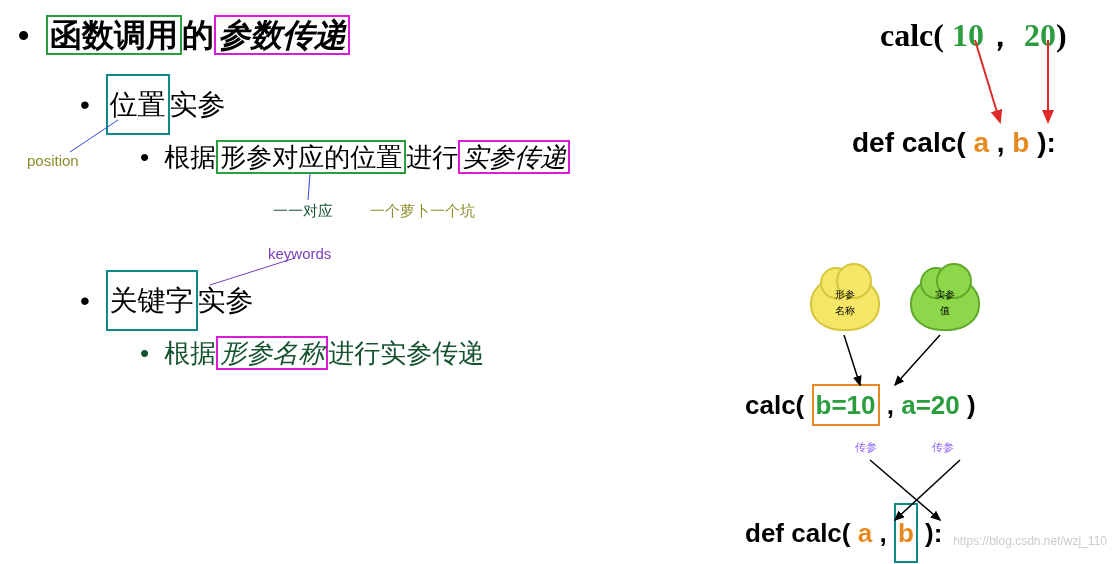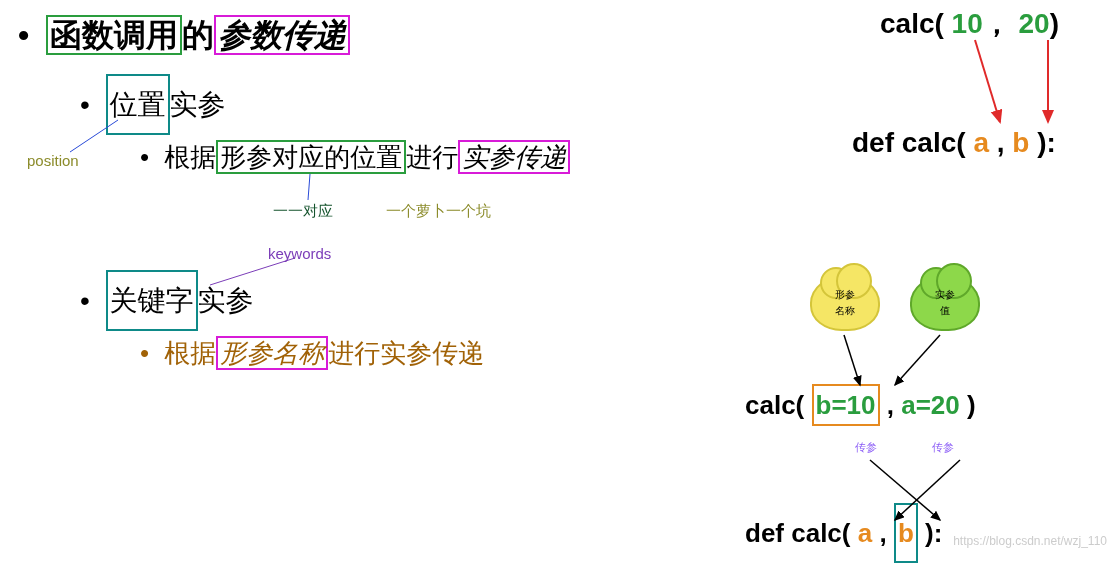--- a/index.html
+++ b/index.html
@@ -44,21 +44,21 @@
       top: 282px;
       left: 80px;
       font-size: 28px;
       color: #000;
     }
     .sub2-item {
       position: absolute;
       top: 336px;
       left: 140px;
       font-size: 26px;
-      color: #a16207;
+      color: #14532d;
     }
     
     .anno-position {
       position: absolute;
       top: 152px;
       left: 27px;
       font-size: 15px;
       color: #8b8b2a;
     }
     .anno-keywords {
@@ -74,30 +74,29 @@
       left: 273px;
       font-size: 15px;
       color: #14532d;
     }
     .anno-radish {
       position: absolute;
       top: 202px;
       left: 370px;
       font-size: 15px;
       color: #8b8b2a;
-      margin-left: 16px;
     }
     
     .calc-call {
       position: absolute;
-      top: 5px;
+      top: 14px;
       left: 880px;
-      font-size: 28px;
-      font-weight: bold;
-      font-family: Liberation Sans, sans-serif;
+      font-size: 32px;
+      font-weight: bold;
+      font-family: Liberation Serif, serif;
     }
     .calc-def {
       position: absolute;
       top: 127px;
       left: 852px;
       font-size: 28px;
       font-weight: bold;
       font-family: Arial, sans-serif;
     }
     .g-green { color: #2a9d3e; }

